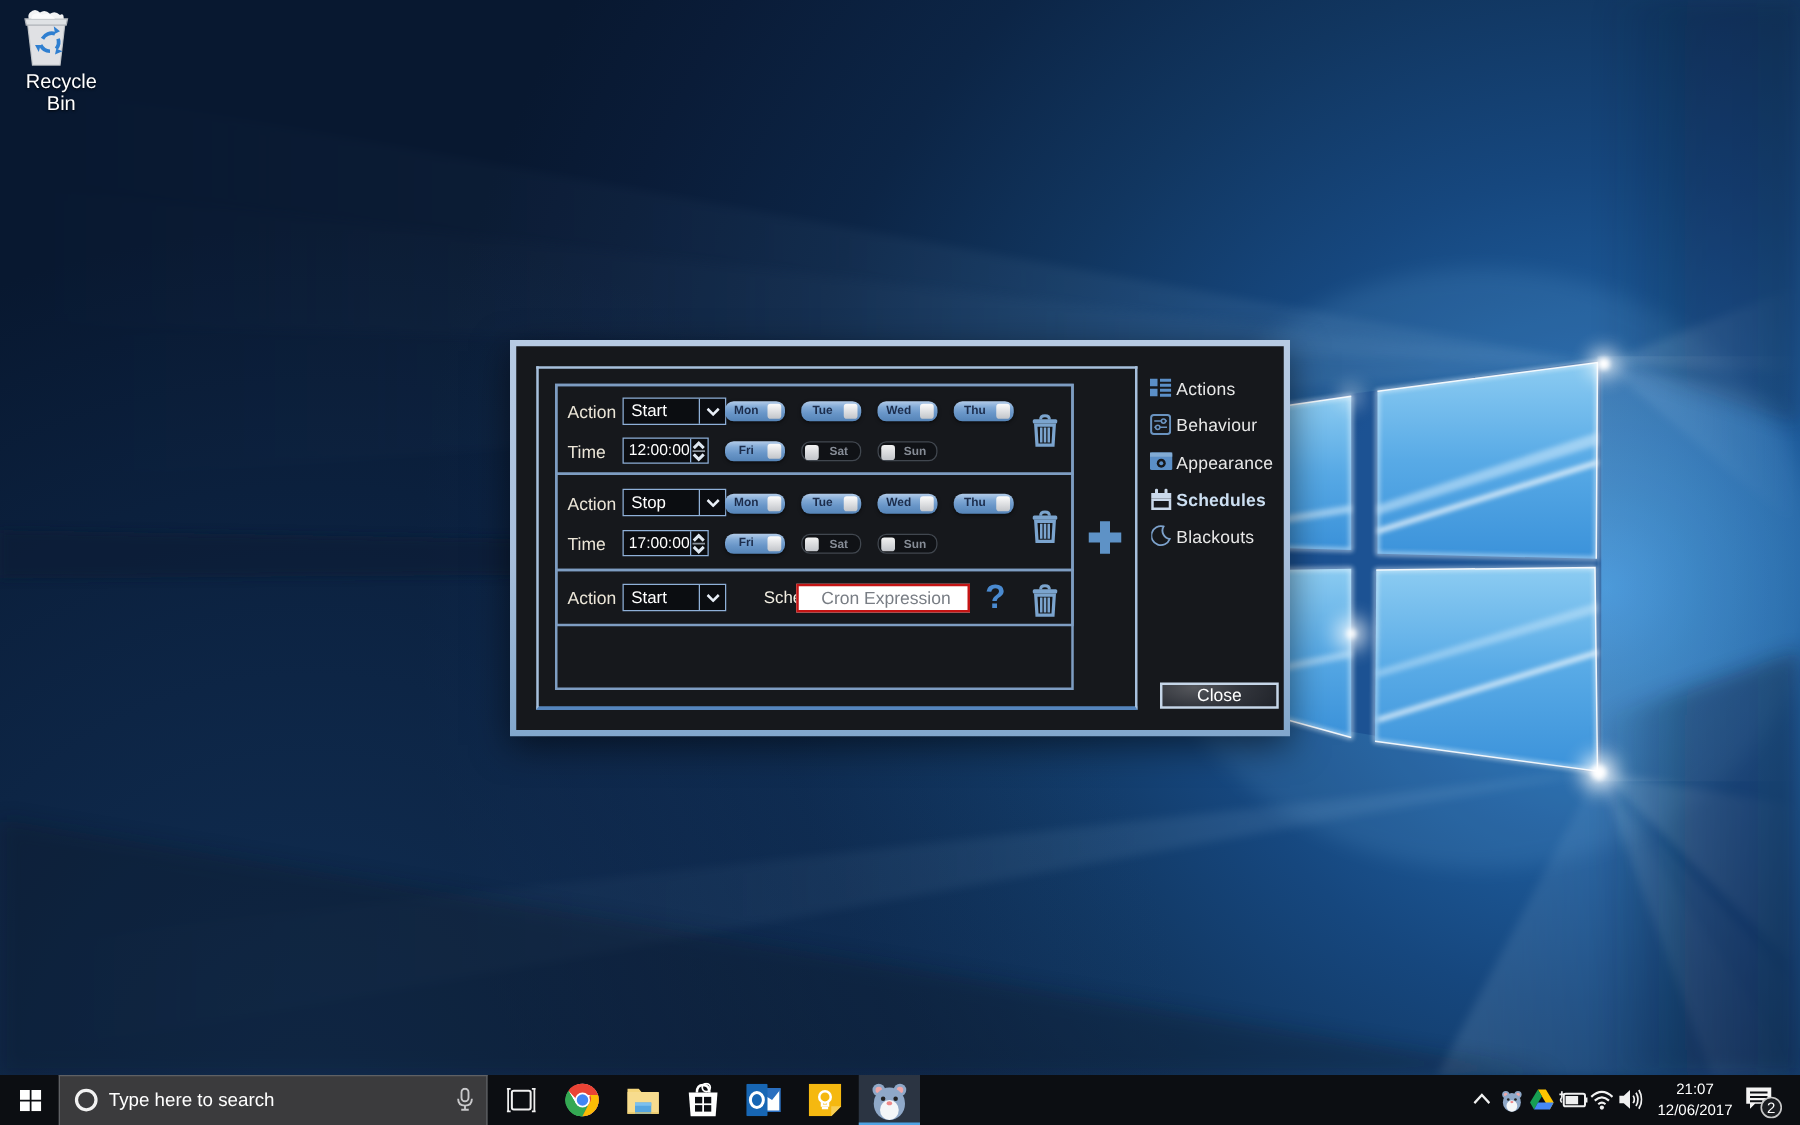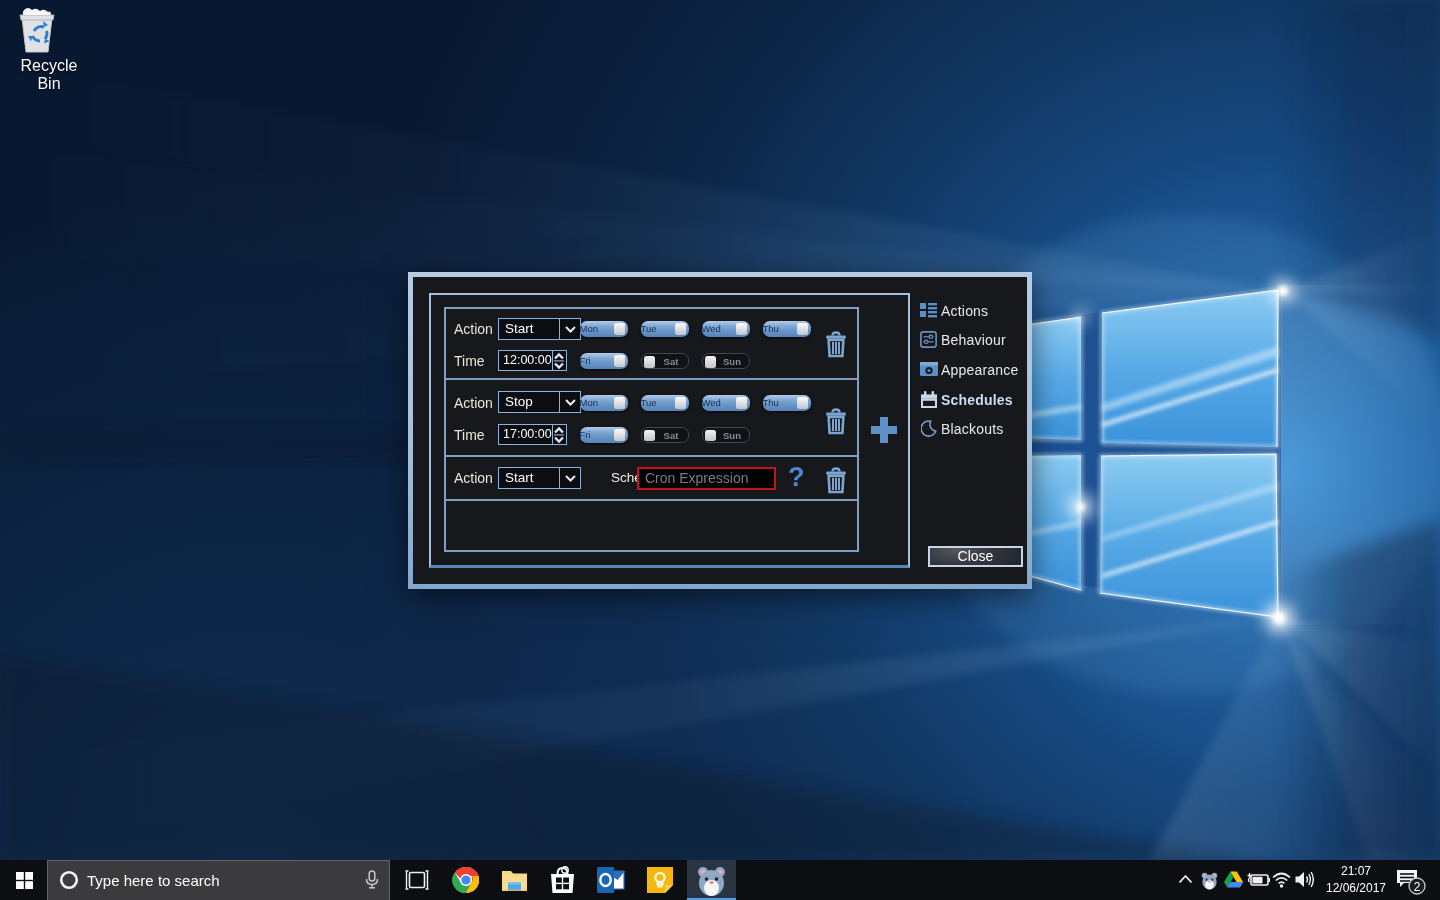--- a/index.html
+++ b/index.html
@@ -10,21 +10,21 @@
 .dd { width:83px; height:22px; background:#0b0d11; border:1px solid #8fb0d8; display:flex; }
 .ddt { flex:1; color:#fff; font-size:13.5px; line-height:20px; padding-left:6px; }
 .ddc { width:21px; border-left:1px solid #8fb0d8; display:flex; align-items:center; justify-content:center; }
 .sp { width:69px; height:21px; background:#0b0d11; border:1px solid #8fb0d8; display:flex; }
 .spt { flex:1; color:#fff; font-size:12.5px; line-height:19px; padding-left:4px; }
 .spa { width:15px; border-left:1px solid #8fb0d8; display:flex; align-items:center; justify-content:center; }
 .side { color:#e8e8e8; font-size:14px; letter-spacing:0.2px; }
 .tg { position:absolute; width:48px; height:16px; border-radius:7px; }
 .tg.on { background:linear-gradient(180deg,#b2cbe8 0%,#82aad6 30%,#6996c8 60%,#5584b8 100%); box-shadow:0 1px 3px rgba(0,0,0,0.6); }
 .tg.on .k { position:absolute; right:2.5px; top:2px; width:11px; height:12px; border-radius:2.5px; background:linear-gradient(180deg,#fcfcfc,#c2c5ca); }
-.tg.on .t { position:absolute; left:0; width:35px; text-align:left; font-size:9.5px; font-weight:normal; color:#1c2d4c; line-height:16px; }
+.tg.on .t { position:absolute; left:0; width:35px; text-align:center; font-size:9.5px; font-weight:bold; color:#1c2d4c; line-height:16px; }
 .tg.off { background:#101216; border:1px solid #41474f; }
 .tg.off .k { position:absolute; left:2.5px; top:2px; width:11px; height:11.5px; border-radius:2.5px; background:linear-gradient(180deg,#f2f2f2,#c2c5ca); }
 .tg.off .t { position:absolute; right:0; width:33px; text-align:center; font-size:9.5px; font-weight:bold; color:#868c96; line-height:15px; }
 
 </style>
 </head>
 <body>
 <div id="stage">
 
 <svg class="abs" style="left:0px;top:0px" width="1440" height="860" viewBox="0 0 1440 860">
@@ -212,21 +212,21 @@
 <div class="abs lbl" style="left:454px;top:470px">Action</div>
 <div class="abs dd" style="left:498px;top:467px">
       <span class="ddt">Start</span>
       <span class="ddc">
         <svg width="11" height="7" viewBox="0 0 11 7">
           <path d="M1 1 L5.5 5.5 L10 1" stroke="#e8eef6" stroke-width="2" fill="none"></path>
         </svg>
       </span>
     </div>
 <div class="abs lbl" style="left:611px;top:470px;color:#f2eee2;font-size:13.5px">Schedule</div>
-<div class="abs" style="left:637px;top:467px;width:139px;height:23px;border:2px solid #c41414;background:#000000;color:#787d84;font-size:14px;line-height:19px;padding-left:6px">Cron Expression</div>
+<div class="abs" style="left:637px;top:467px;width:139px;height:23px;border:2px solid #c41414;background:#ffffff;color:#787d84;font-size:14px;line-height:19px;padding-left:18px">Cron Expression</div>
 <div class="abs" style="left:788px;top:462px;color:#4a8ad0;font-size:27px;font-weight:bold">?</div>
 
 <svg class="abs trash" style="left:825px;top:331px" width="22" height="27" viewBox="0 0 22 27">
       <g stroke="#7ba4ce" fill="none">
         <path d="M7.5 4.5 Q7.5 1.5 11 1.5 Q14.5 1.5 14.5 4.5" stroke-width="2.4"></path>
         <rect x="1.2" y="4.4" width="19.6" height="3.4" rx="1.2" fill="#7ba4ce" stroke="none"></rect>
         <path d="M3.6 9 L4.6 25 L17.4 25 L18.4 9 Z" stroke-width="2.6"></path>
         <line x1="8" y1="11" x2="8" y2="23" stroke-width="2"></line>
         <line x1="11" y1="11" x2="11" y2="23" stroke-width="2"></line>
         <line x1="14" y1="11" x2="14" y2="23" stroke-width="2"></line>

